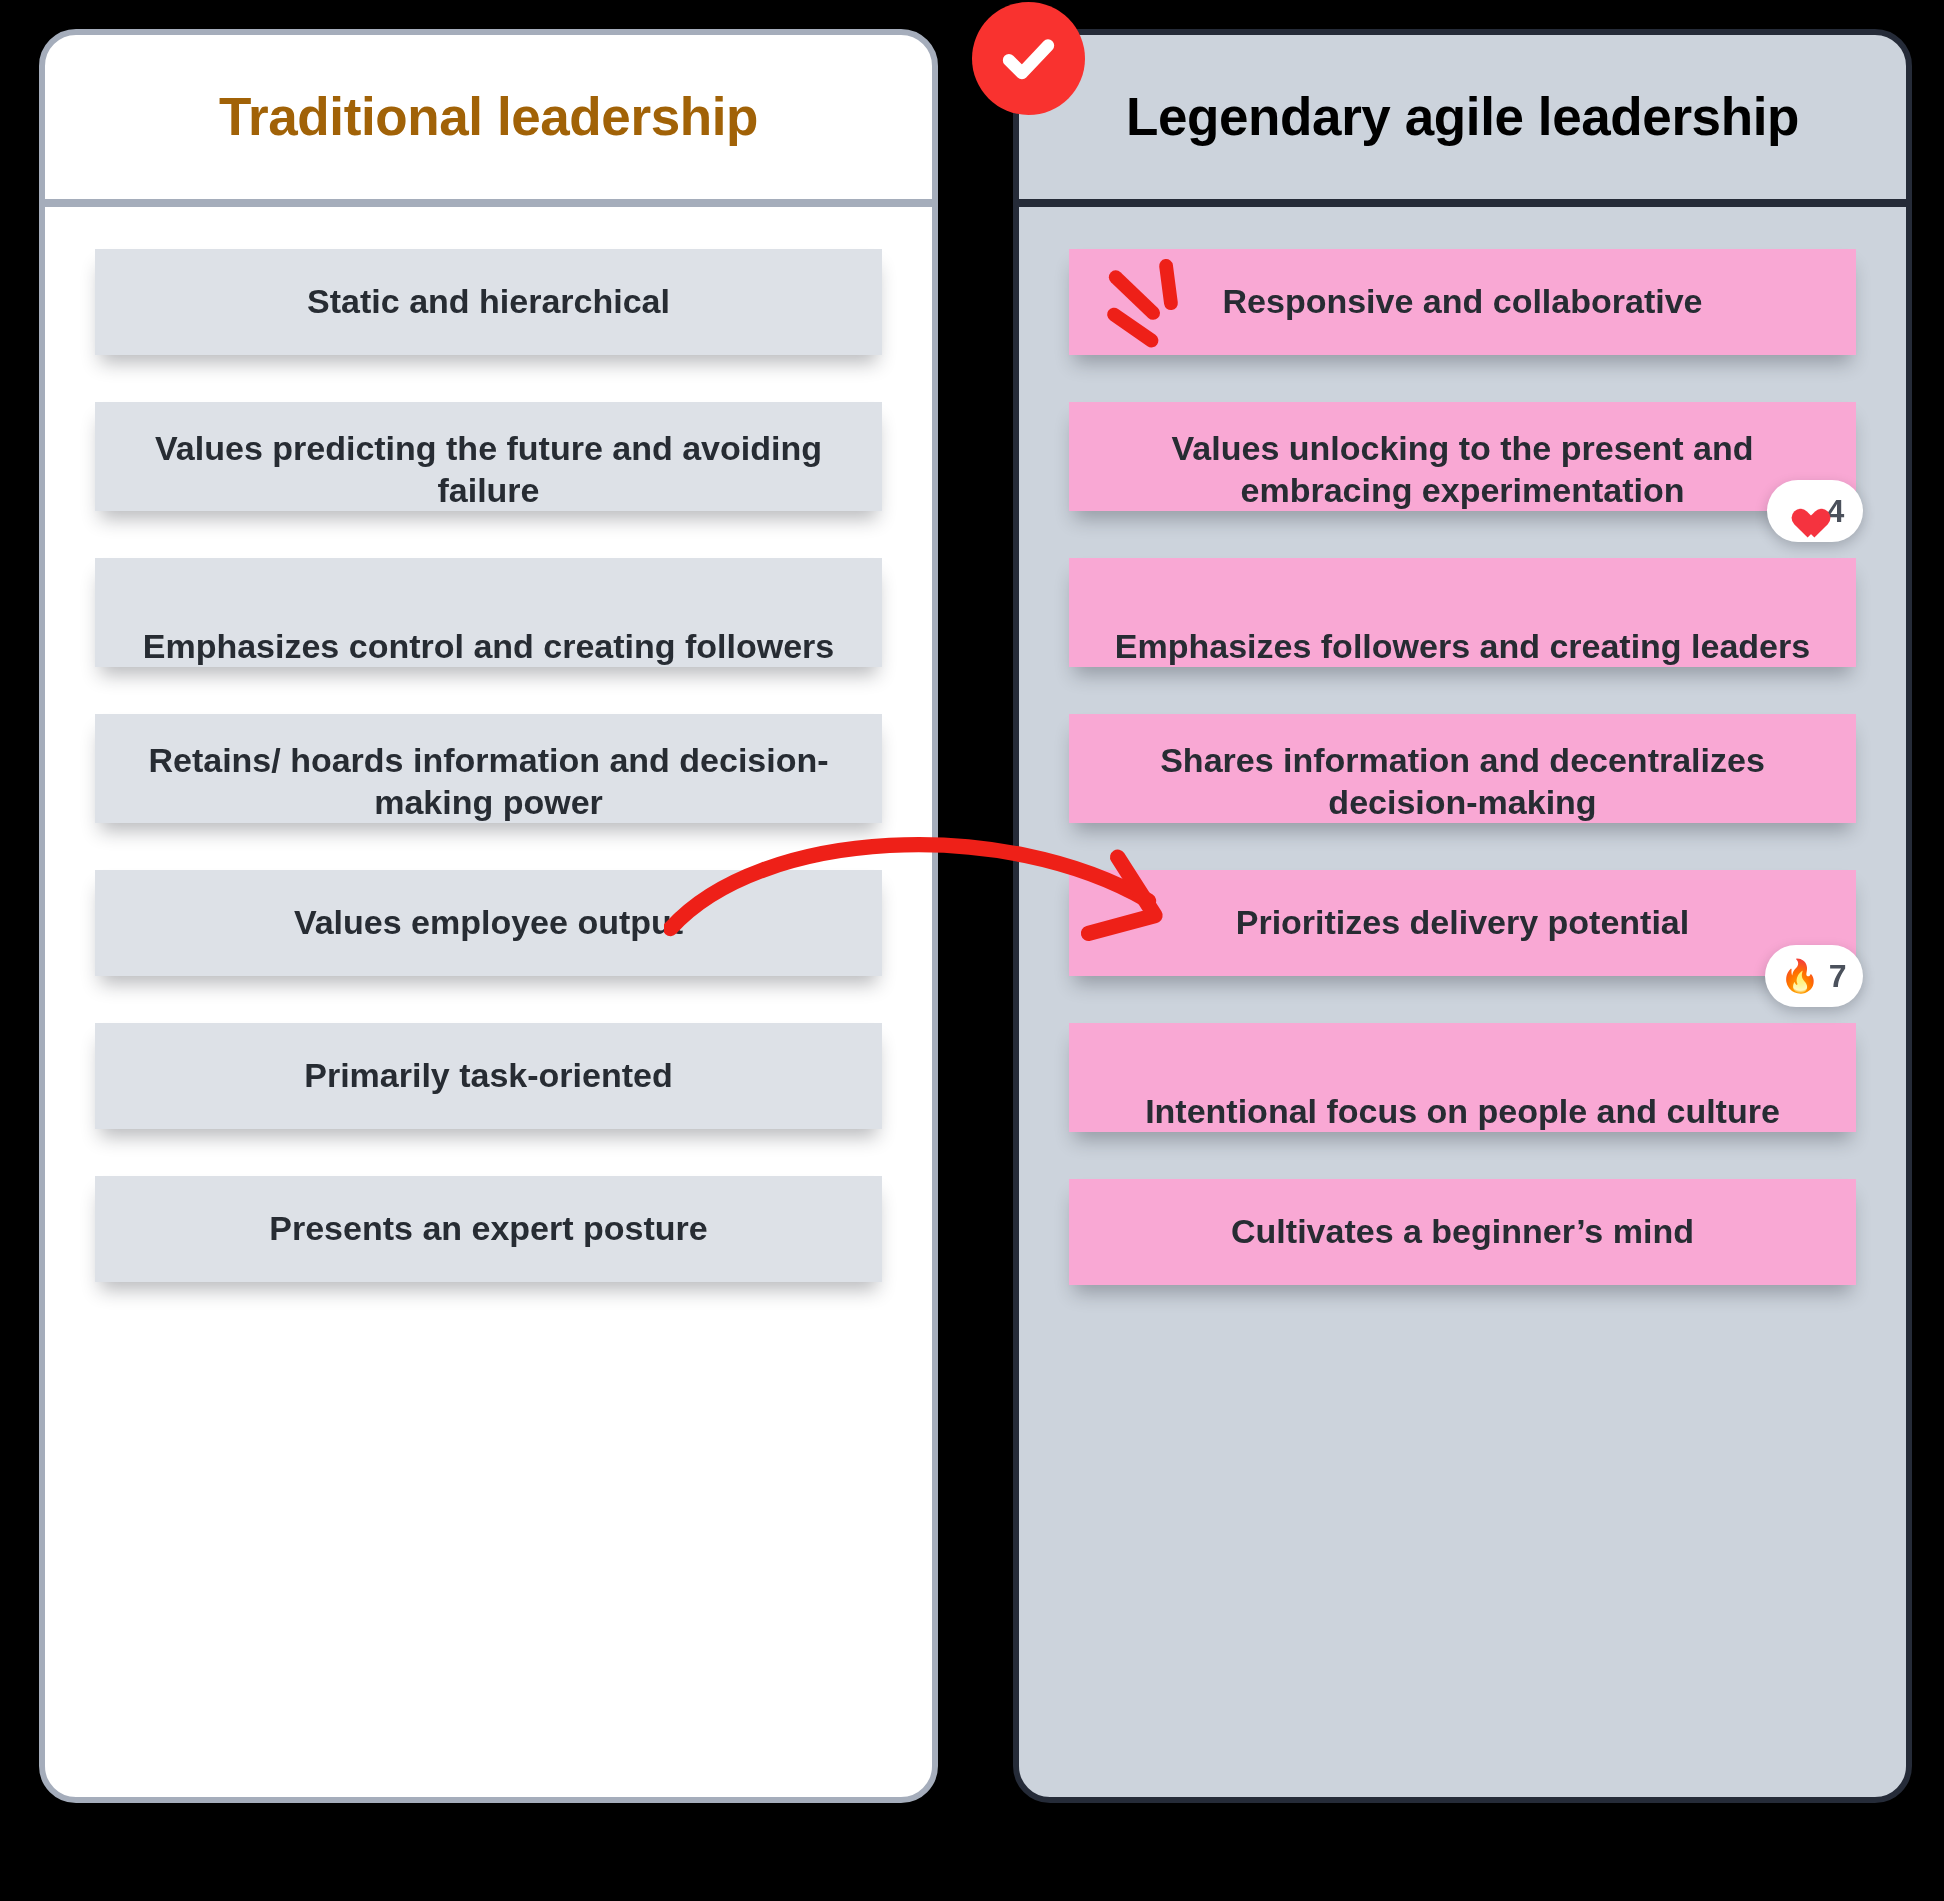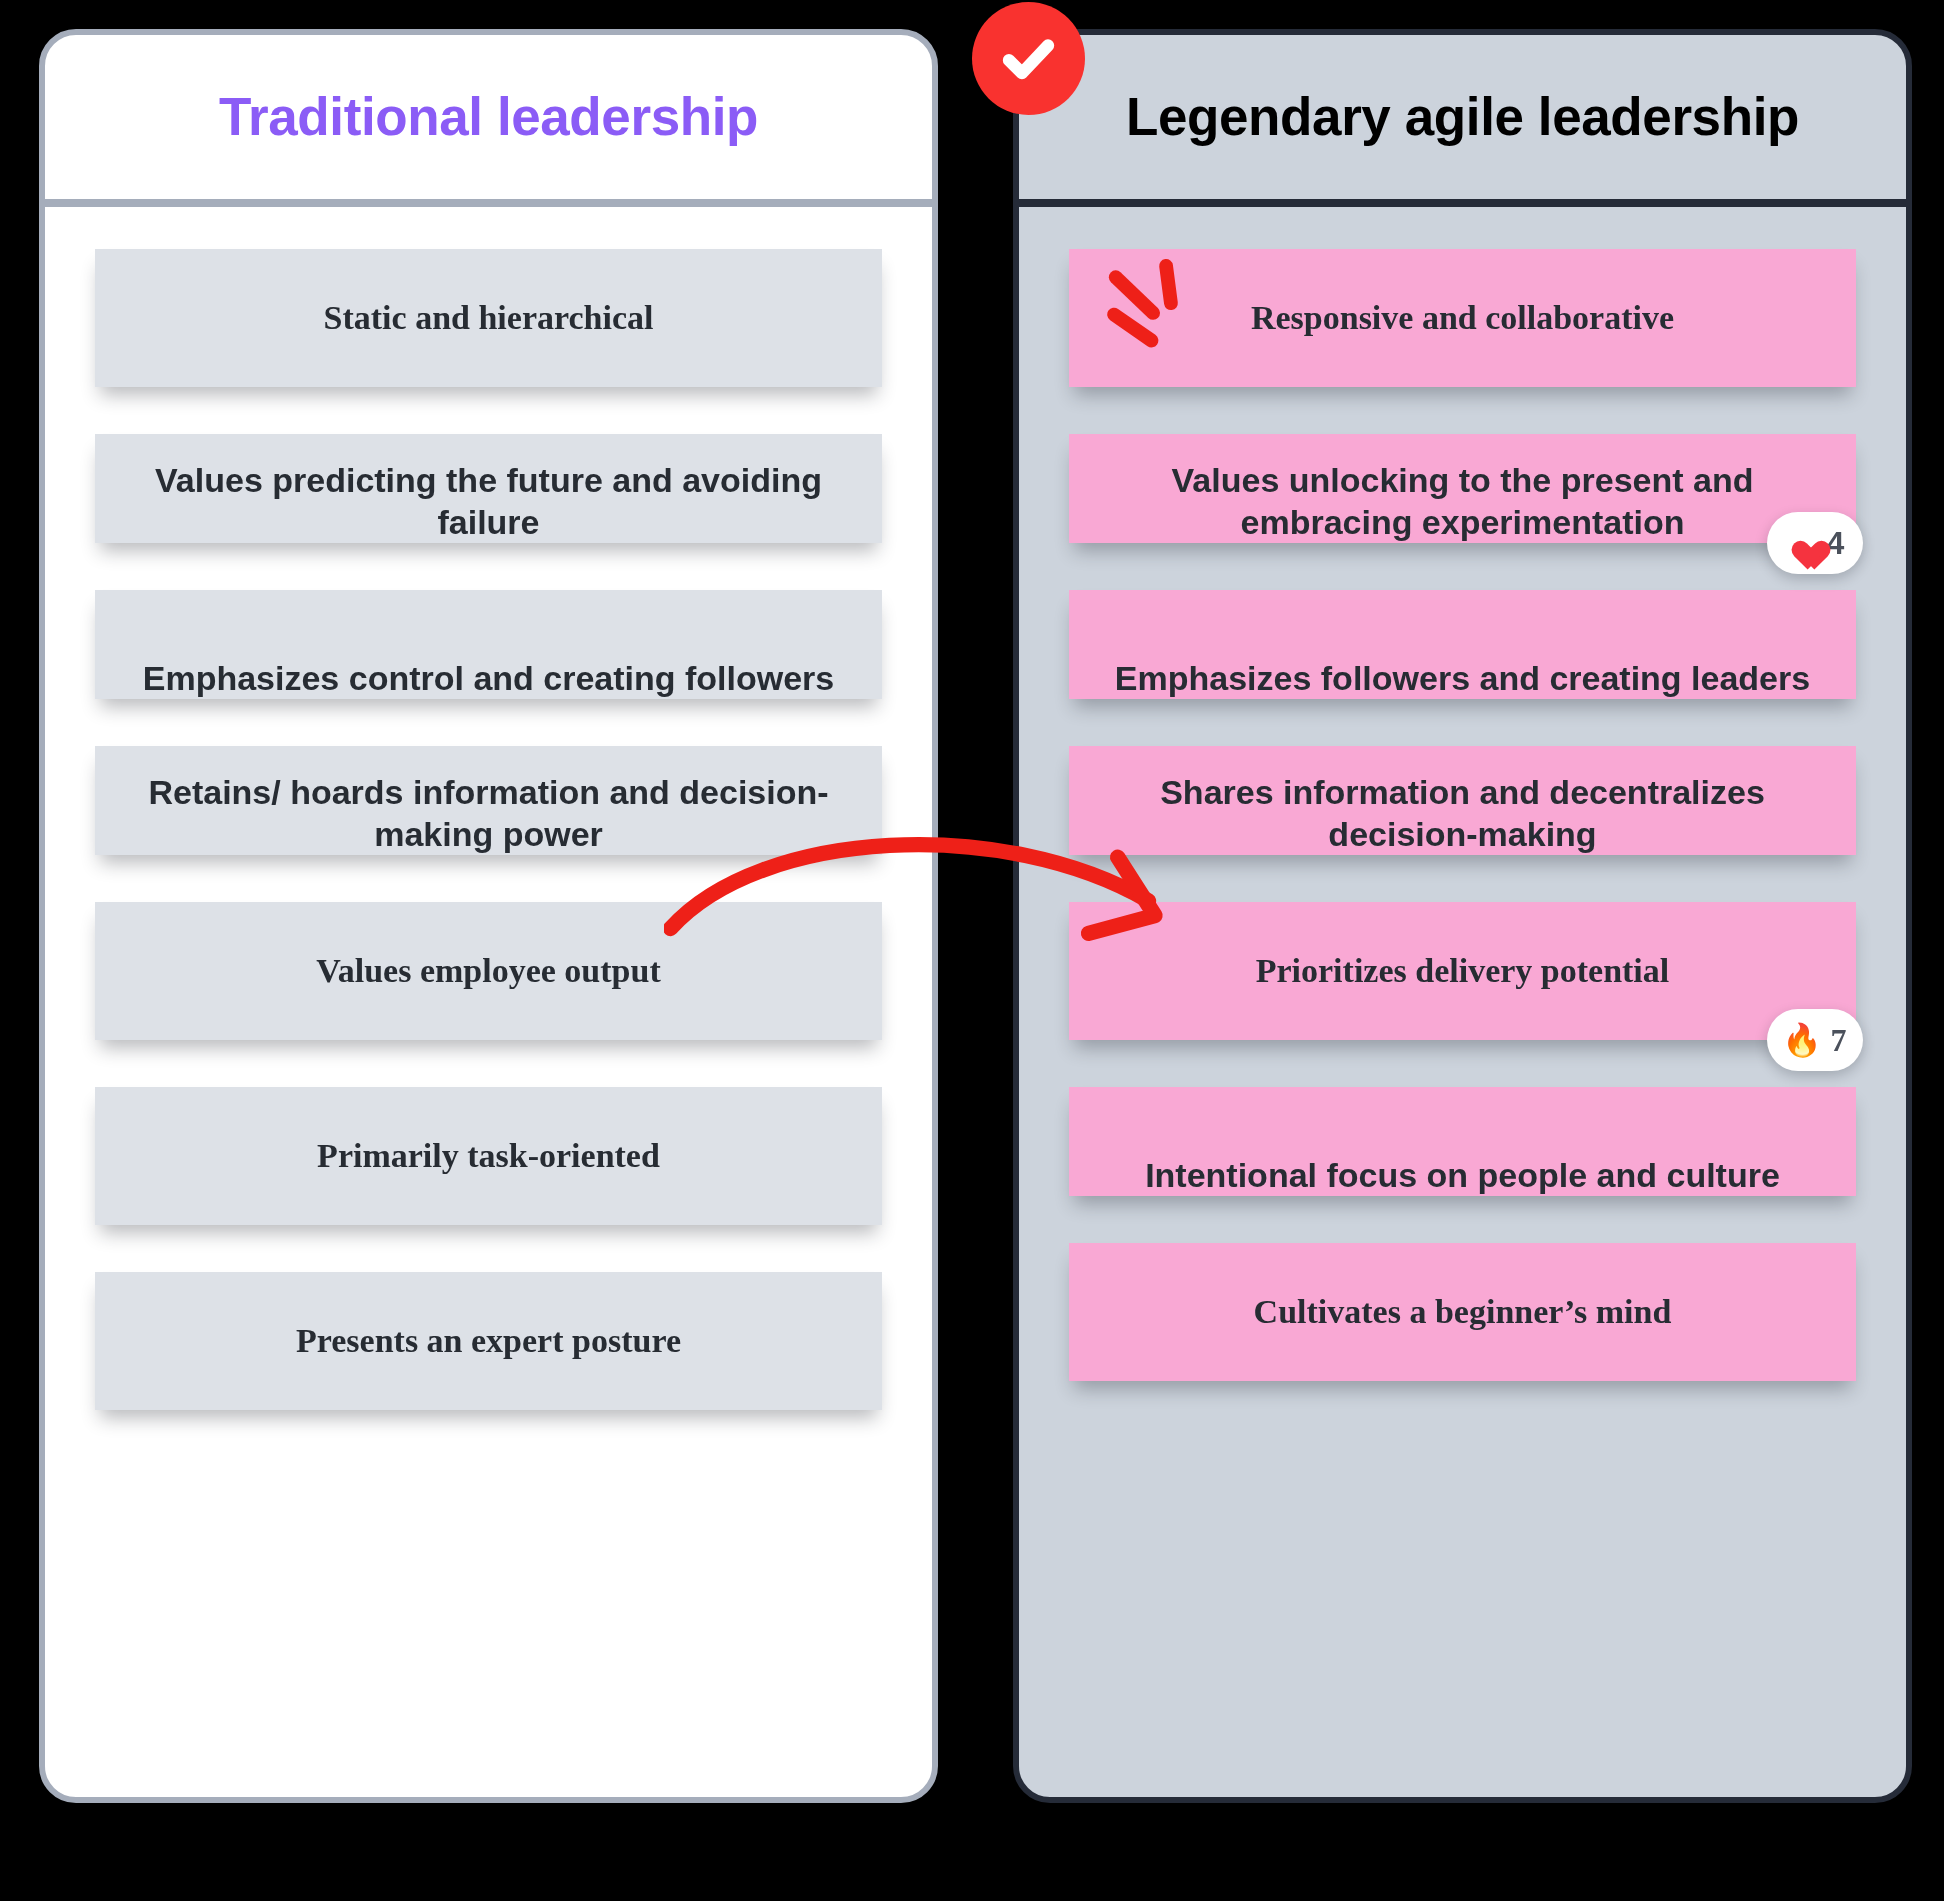--- a/index.html
+++ b/index.html
@@ -55,21 +55,21 @@
   .card-right .card-header { border-bottom: 8px solid #252b38; }
 
   .card-title {
     font-size: 53px;
     font-weight: bold;
     letter-spacing: -0.4px;
     text-align: center;
     line-height: 1.1;
   }
 
-  .card-left .card-title { color: #8b5cf6; }
+  .card-left .card-title { color: #a16207; }
   .card-right .card-title { color: #000000; }
 
   .card-body {
     position: relative;
     padding: 42px 50px 0 50px;
     height: calc(100% - 180px);
   }
 
   
   .item {
@@ -88,21 +88,21 @@
   }
 
   .card-left .item {
     background: #dde1e7;
   }
 
   .card-right .item {
     background: #f9a8d4;
   }
 
-  .item.h1 { height: 138px; font-family: Liberation Serif, serif; }
+  .item.h1 { height: 106px; }
   .item.h2 { height: 109px; align-items: flex-end; }
 
   
   .reaction {
     position: absolute;
     right: -6.5px;
     bottom: -31px;
     background: #ffffff;
     border-radius: 36px;
     height: 62px;

